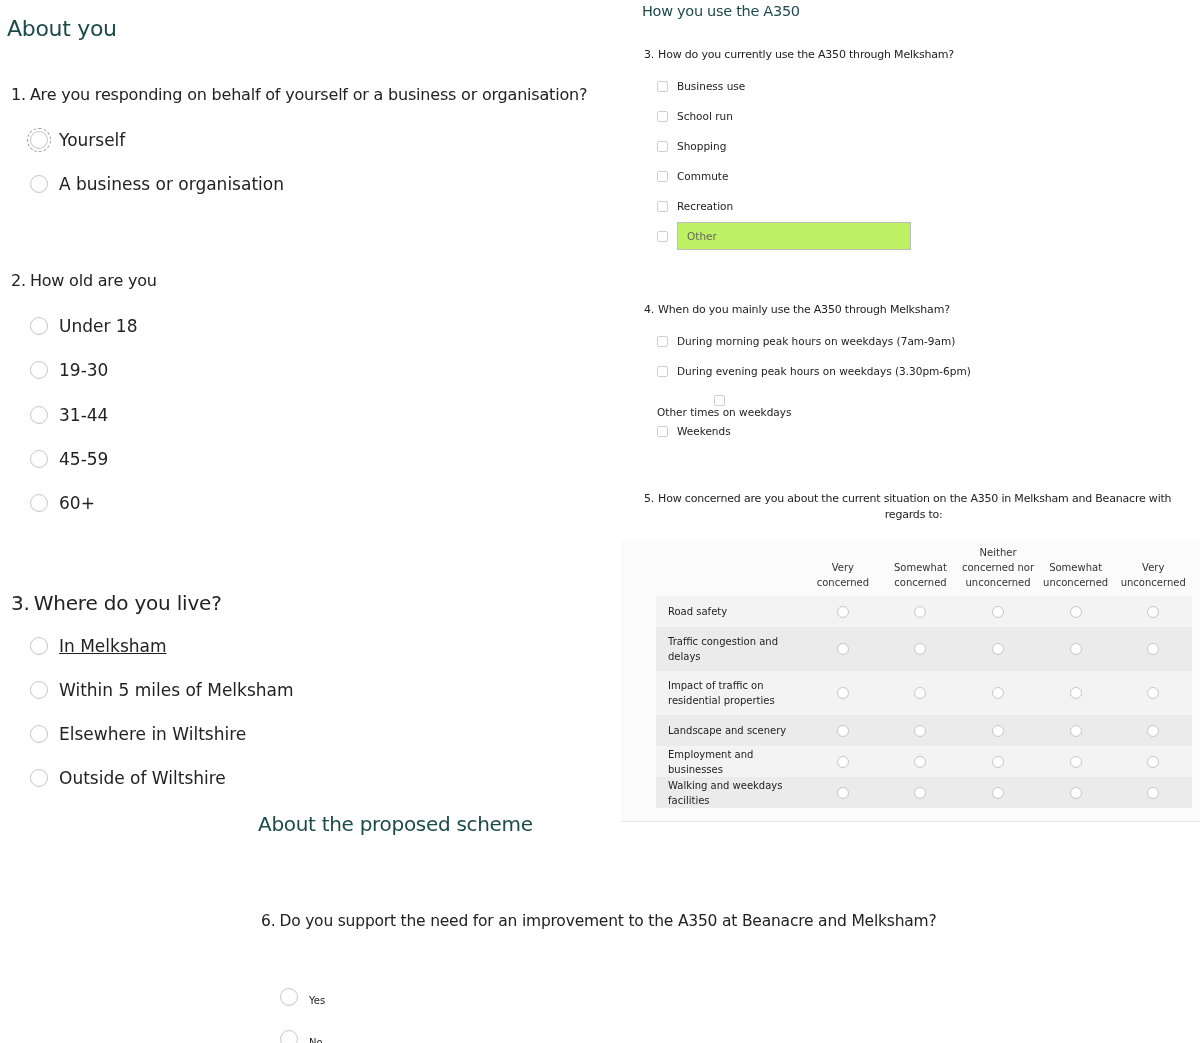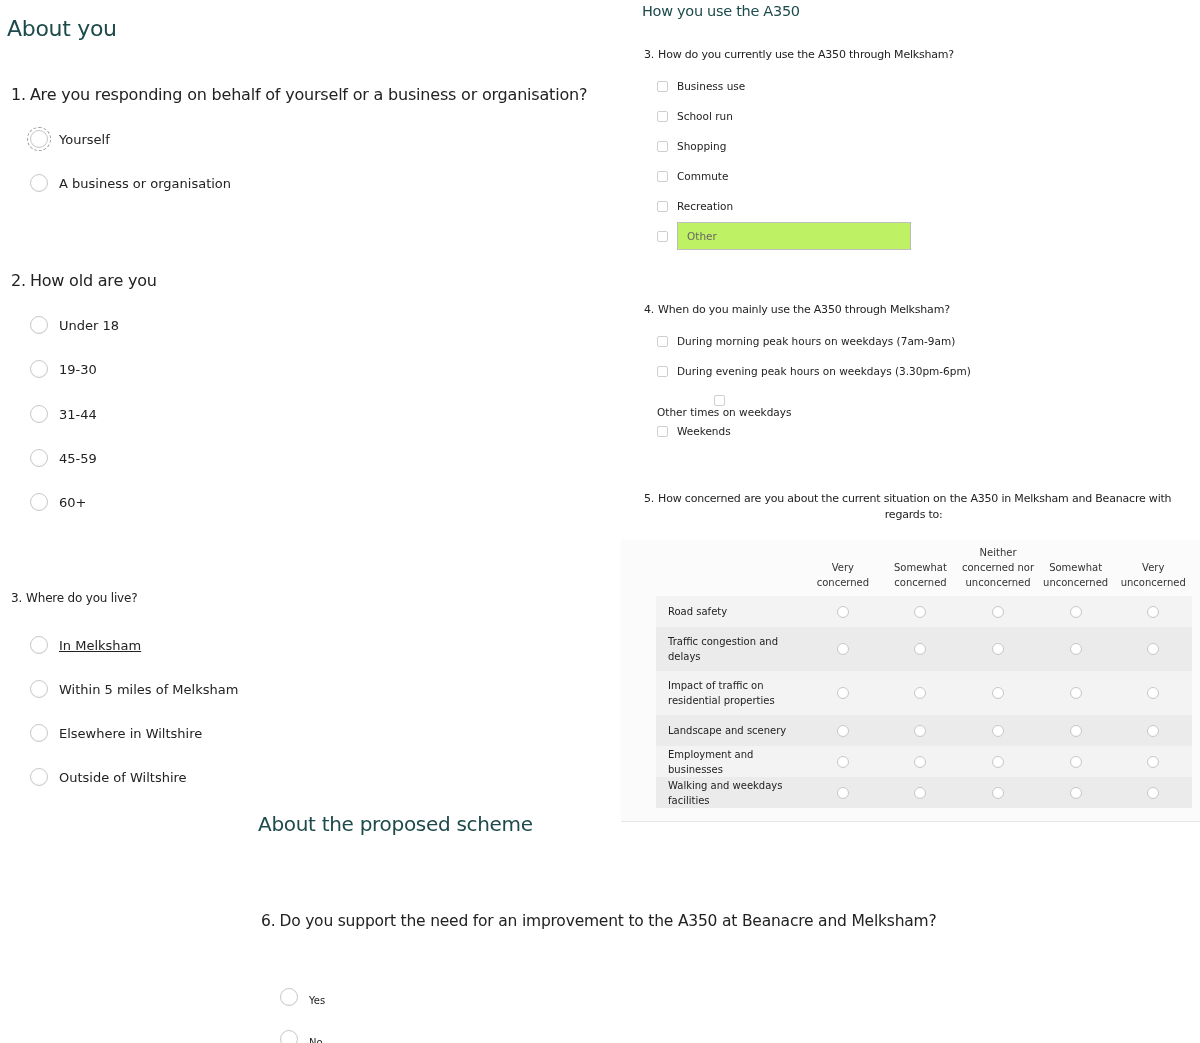--- a/index.html
+++ b/index.html
@@ -14,21 +14,21 @@
   .radio {
     display: inline-block; border-radius: 50%; border: 1px solid #c8c8c8;
     background: radial-gradient(circle at 50% 40%, #ffffff 55%, #f0f0f0 100%);
     box-sizing: border-box; vertical-align: middle;
   }
   .cb {
     display: inline-block; width: 11px; height: 11px; border: 1px solid #cfcfcf;
     border-radius: 2px; background: #fff; box-sizing: border-box;
   }
   
-  .opt-l { position: absolute; left: 30px; display: flex; align-items: center; font-size: 13px; color: #222; }
+  .opt-l { position: absolute; left: 30px; display: flex; align-items: center; font-size: 17px; color: #222; }
   .opt-l .radio { width: 18px; height: 18px; margin-right: 11px; }
   .focus-ring { outline: 1px dashed #9aa0a6; outline-offset: 2px; }
   
   .opt-r { position: absolute; left: 657px; display: flex; align-items: center; font-size: 10.5px; color: #222; }
   .opt-r .cb { margin-right: 9px; }
   .other-input {
     width: 234px; height: 28px; border: 1px solid #bdbdbd; box-sizing: border-box;
     font-family: "DejaVu Sans", sans-serif; font-size: 10.5px; color: #555; padding: 0 9px; background: #bef264;
   }
   .other-input::placeholder { color: #666; }
@@ -80,21 +80,21 @@
   </label>
 <label class="opt-l" style="top:449px;">
     <span class="radio"></span>
     <span>45-59</span>
   </label>
 <label class="opt-l" style="top:493px;">
     <span class="radio"></span>
     <span>60+</span>
   </label>
 
-<div class="q abs" style="left:11px; top:591px; font-size:12px;">
+<div class="q abs" style="left:11px; top:591px; font-size:20px;">
   <span class="num">3.</span><span>Where do you live?</span>
 </div>
 <label class="opt-l" style="top:636px;text-decoration:underline;">
     <span class="radio"></span>
     <span>In Melksham</span>
   </label>
 <label class="opt-l" style="top:680px;">
     <span class="radio"></span>
     <span>Within 5 miles of Melksham</span>
   </label>

